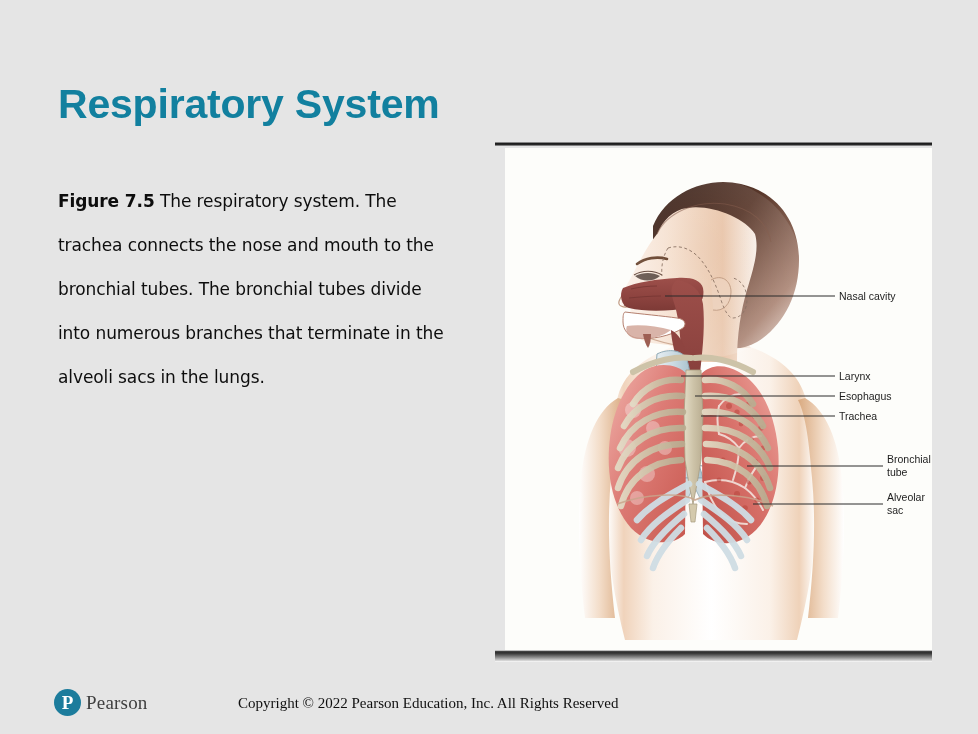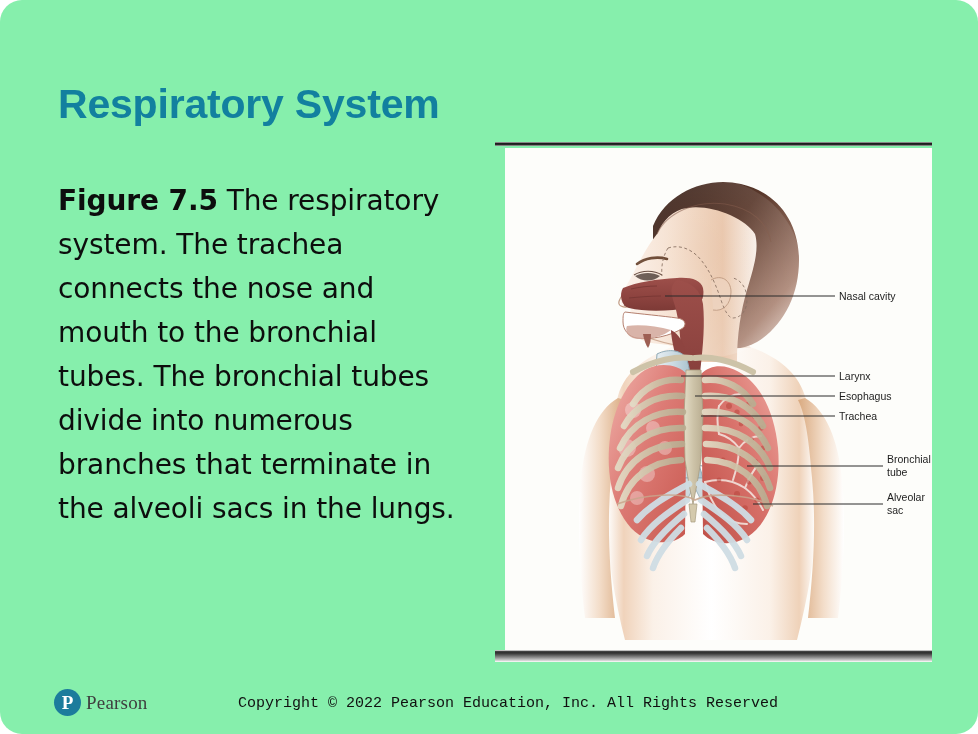--- a/index.html
+++ b/index.html
@@ -7,23 +7,22 @@
     padding: 0;
     background: #ffffff;
   }
   body {
     font-family: "Liberation Sans", sans-serif;
   }
   .slide {
     position: relative;
     width: 978px;
     height: 734px;
-    background: #86efac;
+    background: #e5e5e5;
     overflow: hidden;
-    border-radius: 22px;
   }
 
   
   .slide-title {
     position: absolute;
     left: 58px;
     top: 78px;
     font-family: "Liberation Sans", sans-serif;
     font-weight: bold;
     font-size: 41px;
@@ -33,21 +32,21 @@
     white-space: nowrap;
   }
 
   
   .body-text {
     position: absolute;
     left: 58px;
     top: 179px;
     width: 400px;
     font-family: "DejaVu Sans", sans-serif;
-    font-size: 28px;
+    font-size: 17px;
     line-height: 44px;
     color: #0d0d0d;
     letter-spacing: -0.1px;
   }
   .body-text b {
     font-weight: bold;
   }
 
   
   .figure-wrap {
@@ -126,21 +125,21 @@
   .pearson-word {
     font-family: "Liberation Serif", serif;
     font-size: 19px;
     color: #3f3f3f;
     letter-spacing: 0.2px;
   }
   .copyright {
     position: absolute;
     left: 238px;
     top: 695px;
-    font-family: Liberation Mono, monospace;
+    font-family: Liberation Serif, serif;
     font-size: 15px;
     color: #101010;
     white-space: nowrap;
   }
   .page-num {
     position: absolute;
     left: 886px;
     top: 697px;
     font-family: "DejaVu Sans", sans-serif;
     font-size: 12.5px;

